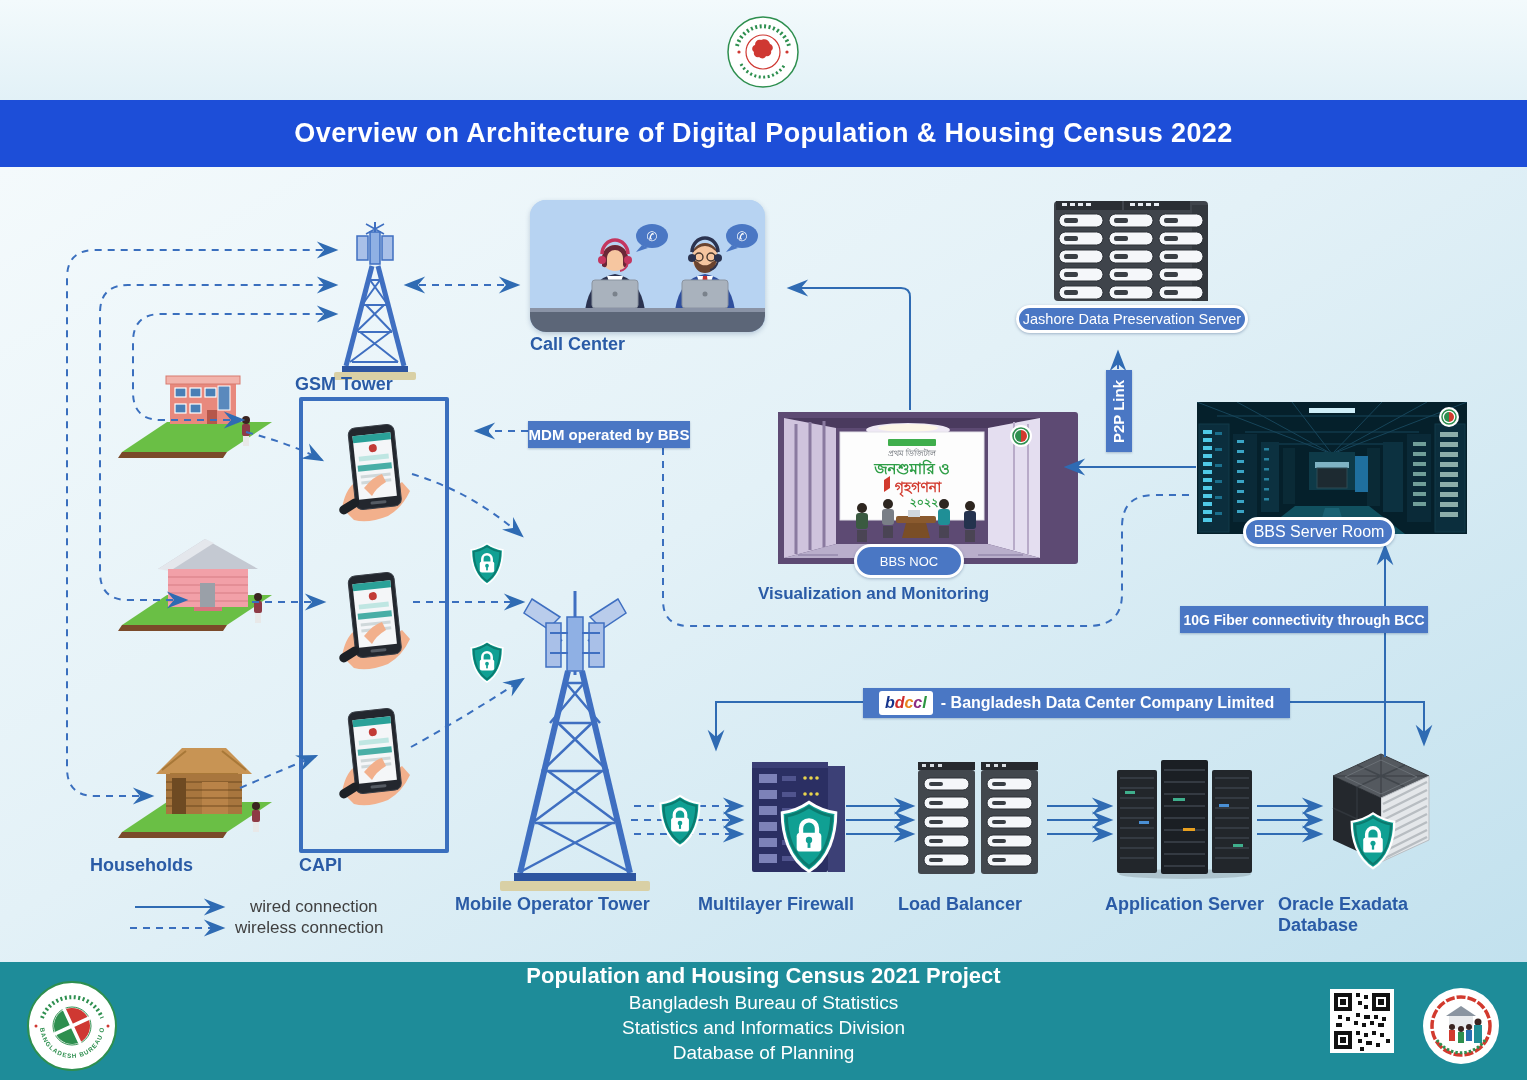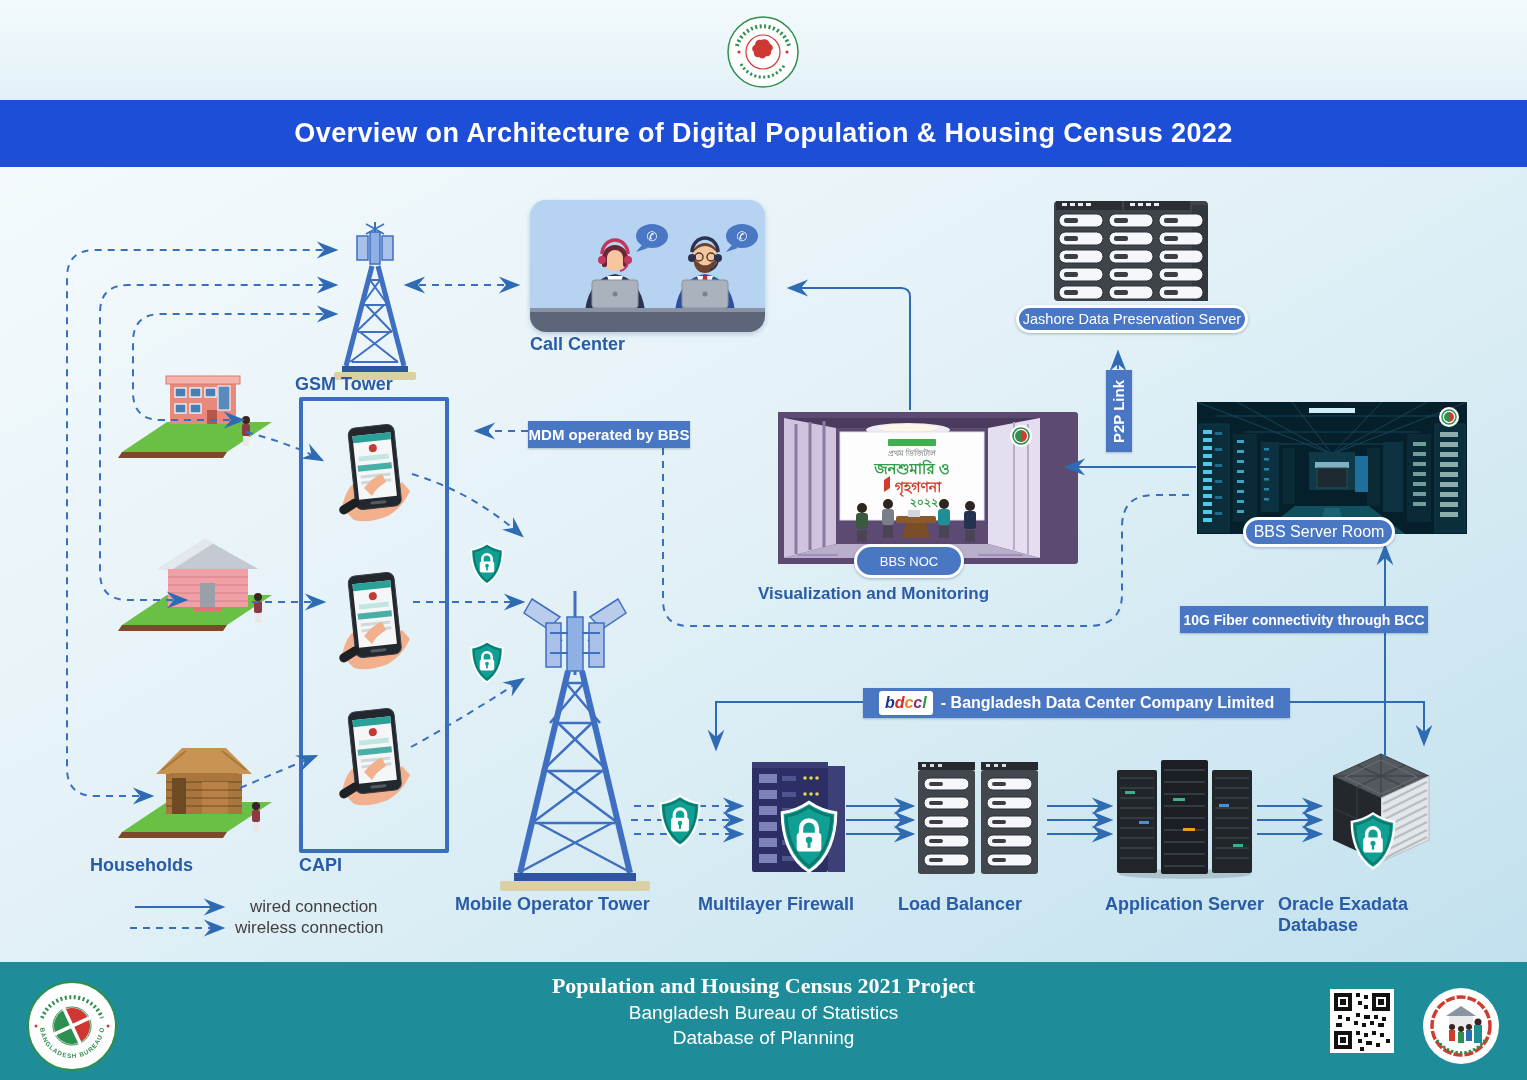--- a/index.html
+++ b/index.html
@@ -7,21 +7,21 @@
        font-family:"Liberation Sans",sans-serif;background:#dfeef5;}
   .abs{position:absolute;}
   .top-strip{left:0;top:0;width:1527px;height:100px;
        background:linear-gradient(180deg,#f3fafc,#e2f1f7);}
   .banner{left:0;top:100px;width:1527px;height:67px;background:#1d4ed8;
        display:flex;align-items:center;justify-content:center;}
   .banner h1{margin:0;color:#fff;font-size:27px;letter-spacing:.4px;font-weight:bold;}
   .main{left:0;top:167px;width:1527px;height:795px;
        background:linear-gradient(150deg,#f4fafc 0%,#e3f1f7 45%,#c2e1ee 100%);}
   .footer{left:0;top:962px;width:1527px;height:118px;background:#1e8c99;color:#fff;text-align:center;}
-  .footer .ft{font-size:22px;font-weight:bold;margin-top:11px;font-family:Liberation Serif, serif;}
+  .footer .ft{font-size:22px;font-weight:bold;margin-top:1px;}
   .footer .fl{font-size:19px;margin-top:3px;}
   .lbl{font-weight:bold;font-size:18px;color:#2a5ba6;text-align:left;}
   .pill{background:#4a77c4;color:#fff;font-weight:normal;border:3px solid #fff;
        border-radius:18px;display:flex;align-items:center;justify-content:center;
        box-shadow:0 1px 3px rgba(30,60,110,.35);white-space:nowrap;z-index:5;}
   .tag{background:#4a77c4;color:#fff;font-weight:bold;display:flex;align-items:center;
        justify-content:center;white-space:nowrap;z-index:5;box-shadow:0 1px 2px rgba(30,60,110,.3);}
   .capi-box{border:4px solid #3a6fbe;border-radius:2px;}
   .callcenter{background:#b7d3f2;border-radius:16px;overflow:hidden;box-shadow:0 2px 5px rgba(40,70,120,.25);}
   .overlay{left:0;top:0;z-index:2;pointer-events:none;}
@@ -590,20 +590,21 @@
     </span>
   <span>- Bangladesh Data Center Company Limited</span>
 </div>
 
 <div class="abs legend-txt" style="left:250px;top:897px">wired connection</div>
 <div class="abs legend-txt" style="left:235px;top:918px">wireless connection</div>
 
 <div class="abs footer">
   <div class="ft">Population and Housing Census 2021 Project</div>
   <div class="fl">Bangladesh Bureau of Statistics</div>
+  <div class="fl">Statistics and Informatics Division</div>
   <div class="fl">Database of Planning</div>
 </div>
 
 <svg class="abs" style="left:26px;top:980px" width="92" height="92" viewBox="0 0 92 92">
   <circle cx="46" cy="46" r="44" fill="#fff" stroke="#2e8f4f" stroke-width="2"></circle>
   <path d="M16,38 A32,32 0 0 1 76,38" fill="none" stroke="#2e8f4f" stroke-width="4" stroke-dasharray="2 2.5"></path>
   <defs>
       <path id="arcB" d="M 14,46 A 32,32 0 0 0 78,46"></path>
     </defs>
   <text font-size="6.2" font-weight="bold" fill="#2e8f4f" letter-spacing="1">

